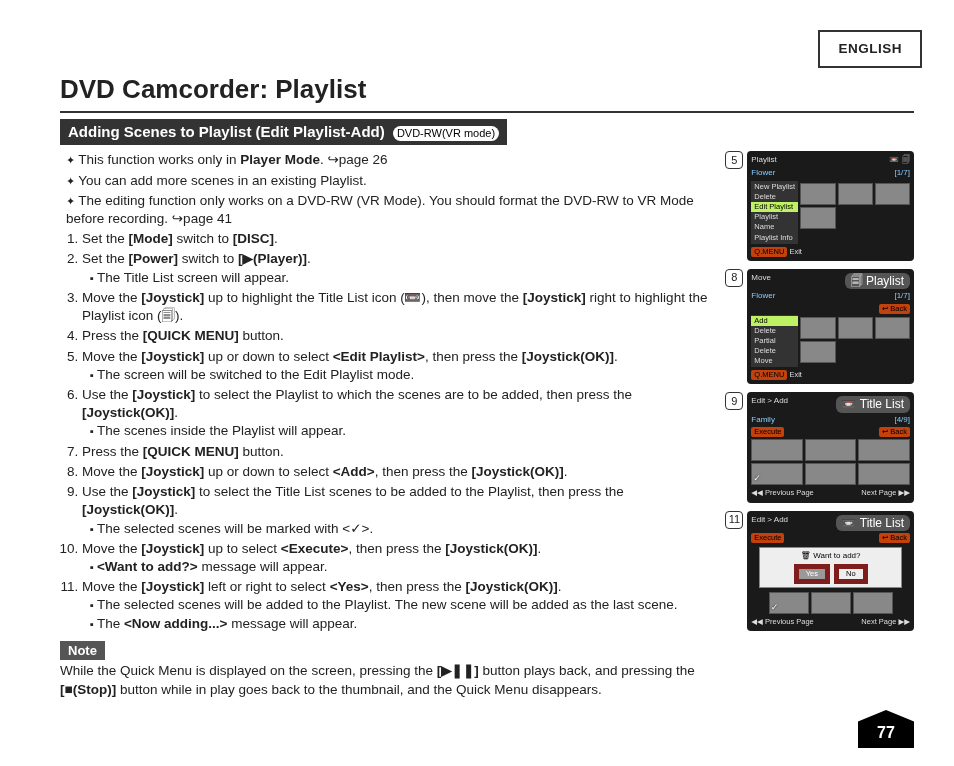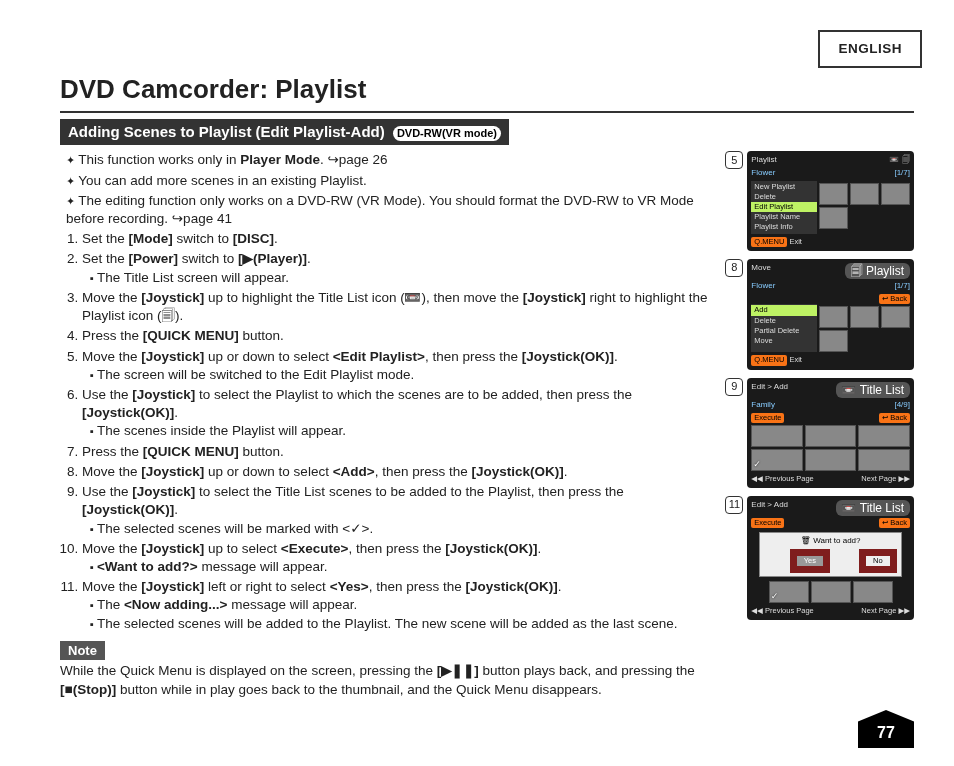--- a/index.html
+++ b/index.html
@@ -38,21 +38,21 @@
     font-weight: bold;
     padding: 3px 8px;
     font-size: 15px;
     margin-bottom: 6px;
   }
   .mode-badge {
     display: inline-block;
     background: #fff;
     color: #000;
     font-size: 11px;
-    font-weight: bold;
+    font-weight: normal;
     padding: 0 4px;
     border-radius: 8px;
     margin-left: 4px;
     vertical-align: middle;
   }
   .columns { display: flex; gap: 10px; justify-content: flex-end; }
   .left-col { width: 660px; }
   .right-col { width: 190px; display: flex; flex-direction: column; gap: 8px; }
   .bullets { list-style: none; padding-left: 6px; }
   .bullets > li::before { content: "✦ "; font-size: 11px; }
@@ -100,52 +100,52 @@
     background: #1a1a1a;
     border-radius: 4px;
     padding: 4px;
     color: #eee;
     font-size: 8px;
   }
   .scr-top { display: flex; justify-content: space-between; color: #ddd; margin-bottom: 2px; }
   .scr-blue { color: #8cf; }
   .scr-line { display: flex; justify-content: space-between; color: #8cf; margin-bottom: 2px; }
   .menu {
-    background: #333; width: 66px; padding: 1px 0;
+    background: #333; width: 47px; padding: 1px 0;
   }
   .menu-item { padding: 0 3px; font-size: 7.5px; color: #ddd; }
   .menu-item.hl { background: #bef264; color: #000; }
   .grid3 {
     display: grid; grid-template-columns: repeat(3, 1fr);
     gap: 2px; margin-top: 2px;
   }
   .thumb {
     height: 22px; background: #888; border: 1px solid #555;
     position: relative;
   }
   .thumb.sel::after {
     content: "✓"; position: absolute; bottom: 0; left: 1px;
     font-size: 9px; color: #fff; text-shadow: 0 0 2px #000;
   }
   .btn-sm {
-    background: #f97316; color: #000; padding: 0 3px; border-radius: 2px;
+    background: #c2410c; color: #000; padding: 0 3px; border-radius: 2px;
     font-size: 7.5px; display: inline-block;
   }
   .scr-bot { display: flex; justify-content: space-between; margin-top: 3px; font-size: 7.5px; color: #ddd; }
   .title-tab {
     display: inline-block; background: #555; color: #fff;
     padding: 0 6px; border-radius: 6px; font-size: 12px;
   }
   .dialog {
     background: #eee; color: #000; text-align: center;
     padding: 3px 2px; margin: 4px 8px; border: 1px solid #888;
     font-size: 8px;
   }
   .dialog-btns { display: flex; justify-content: center; gap: 4px; margin-top: 2px; }
-  .dlg-btn { border: 7px solid #7f1d1d; padding: 0 7px; font-size: 7.5px; margin-left: 25px; }
+  .dlg-btn { border: 5px solid #7f1d1d; padding: 0 7px; font-size: 7.5px; }
   .dlg-btn.active { background: #999; color: #fff; }
   .menu-wrap { display:flex; gap:2px; }
   .thumbs-side { flex:1; }
 </style>
 </head>
 <body>
 
 
 
 <div class="lang-box">ENGLISH</div>
@@ -178,22 +178,22 @@
           </ul></li>
         <li>Press the <b>[QUICK MENU]</b> button.</li>
         <li>Move the <b>[Joystick]</b> up or down to select <b>&lt;Add&gt;</b>, then press the <b>[Joystick(OK)]</b>.</li>
         <li>Use the <b>[Joystick]</b> to select the Title List scenes to be added to the Playlist, then press the <b>[Joystick(OK)]</b>.<ul class="sub">
             <li>The selected scenes will be marked with &lt;✓&gt;.</li>
           </ul></li>
         <li>Move the <b>[Joystick]</b> up to select <b>&lt;Execute&gt;</b>, then press the <b>[Joystick(OK)]</b>.<ul class="sub">
             <li><b>&lt;Want to add?&gt;</b> message will appear.</li>
           </ul></li>
         <li>Move the <b>[Joystick]</b> left or right to select <b>&lt;Yes&gt;</b>, then press the <b>[Joystick(OK)]</b>.<ul class="sub">
+            <li>The selected scenes will be added to the Playlist. The new scene will be added as the last scene.</li>
             <li>The <b>&lt;Now adding...&gt;</b> message will appear.</li>
-            <li>The selected scenes will be added to the Playlist. The new scene will be added as the last scene.</li>
           </ul></li>
       </ol>
     <div class="note-label">Note</div>
     <div id="note-text">While the Quick Menu is displayed on the screen, pressing the <b>[▶❚❚]</b> button plays back, and pressing the <b>[■(Stop)]</b> button while in play goes back to the thumbnail, and the Quick Menu disappears.</div>
   </div>
 
   <div class="right-col">
 
     <div class="fig">
       <div class="fig-num">5</div>

